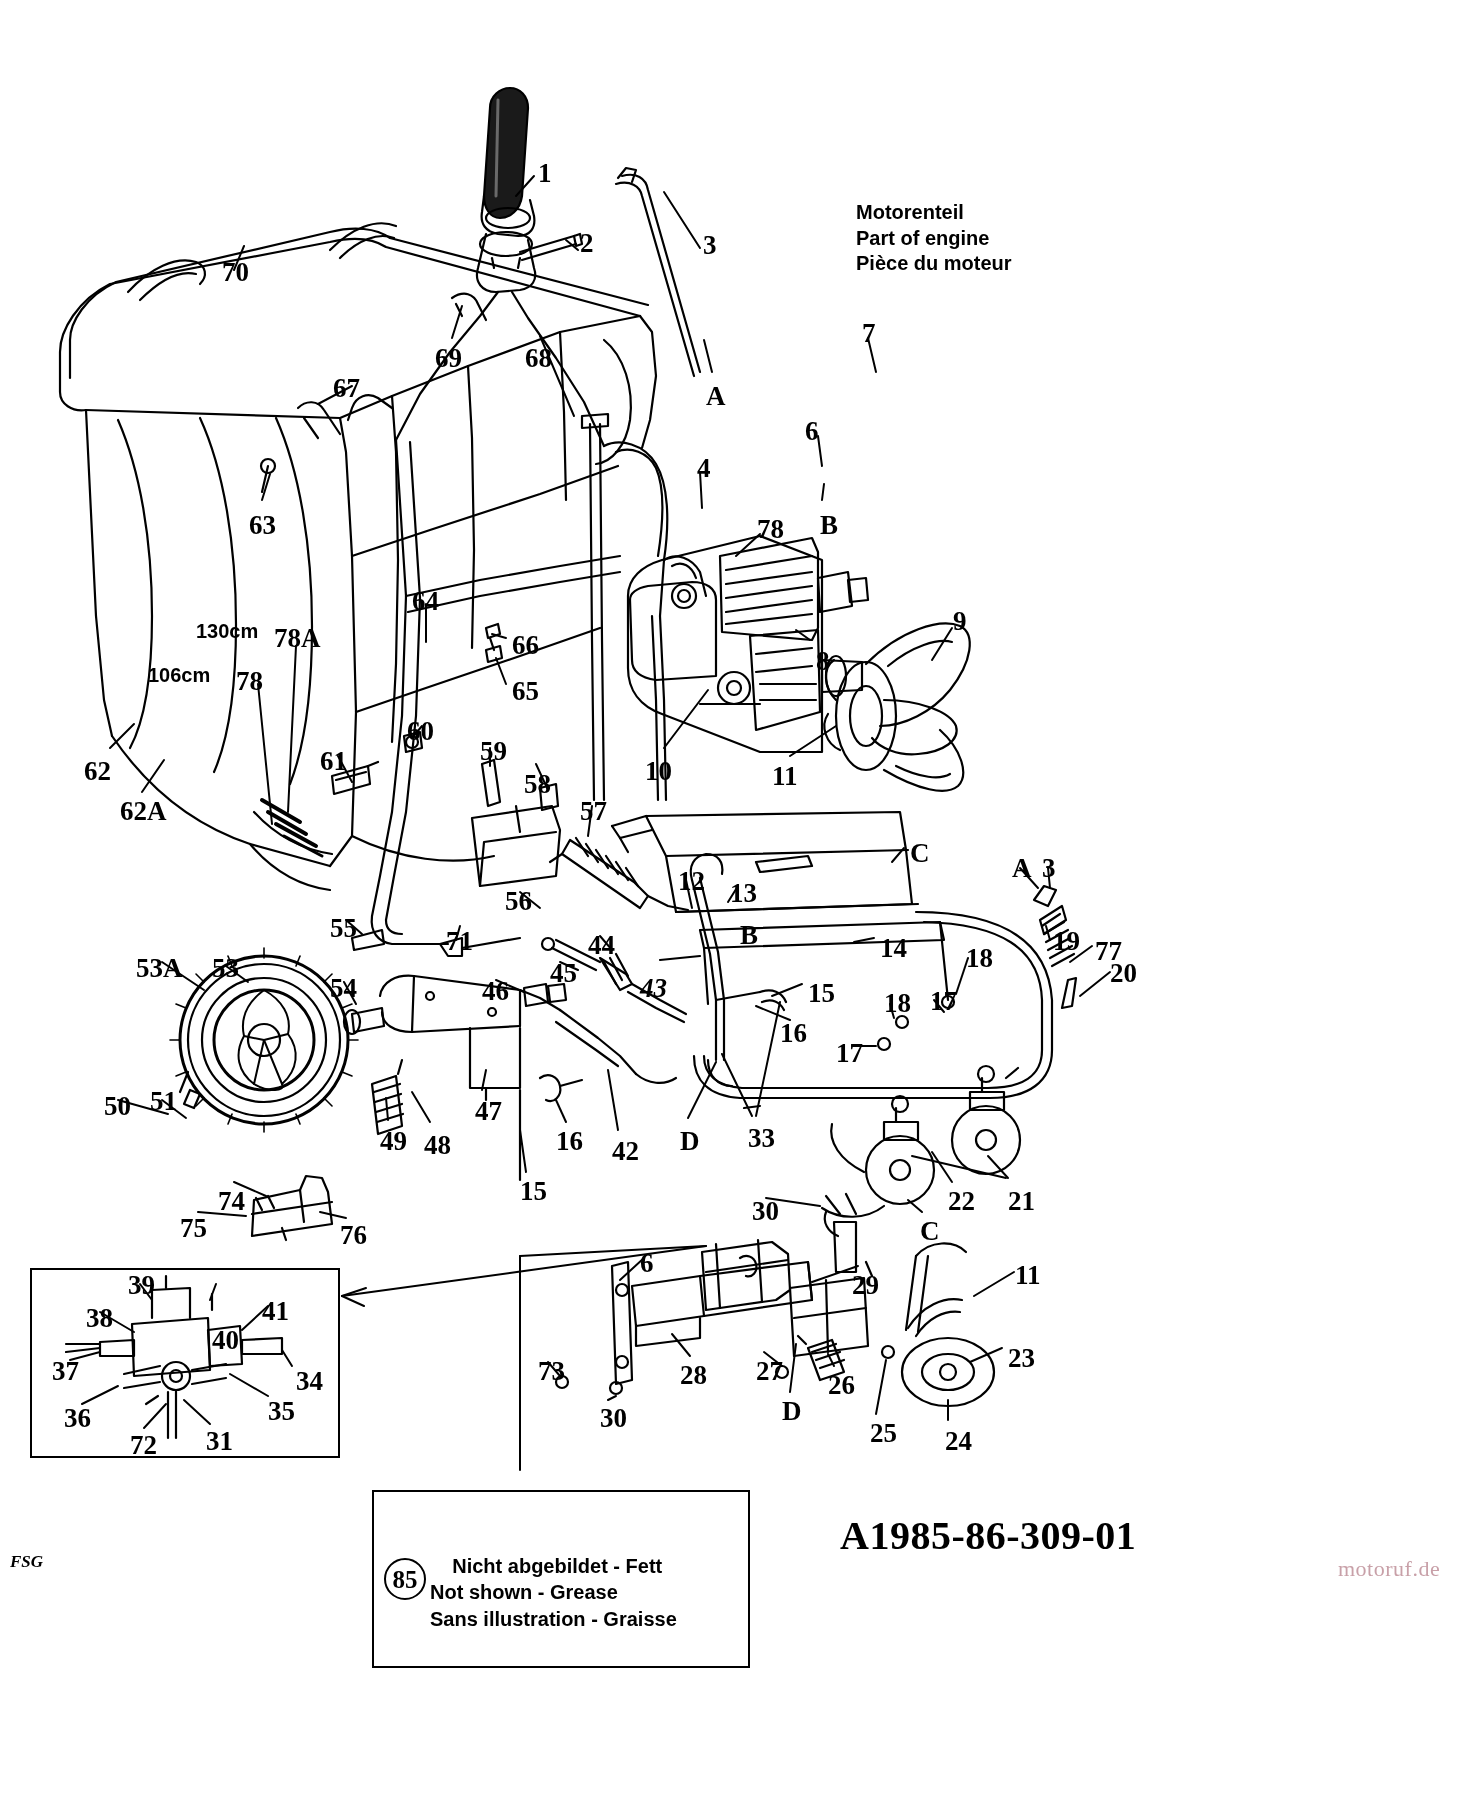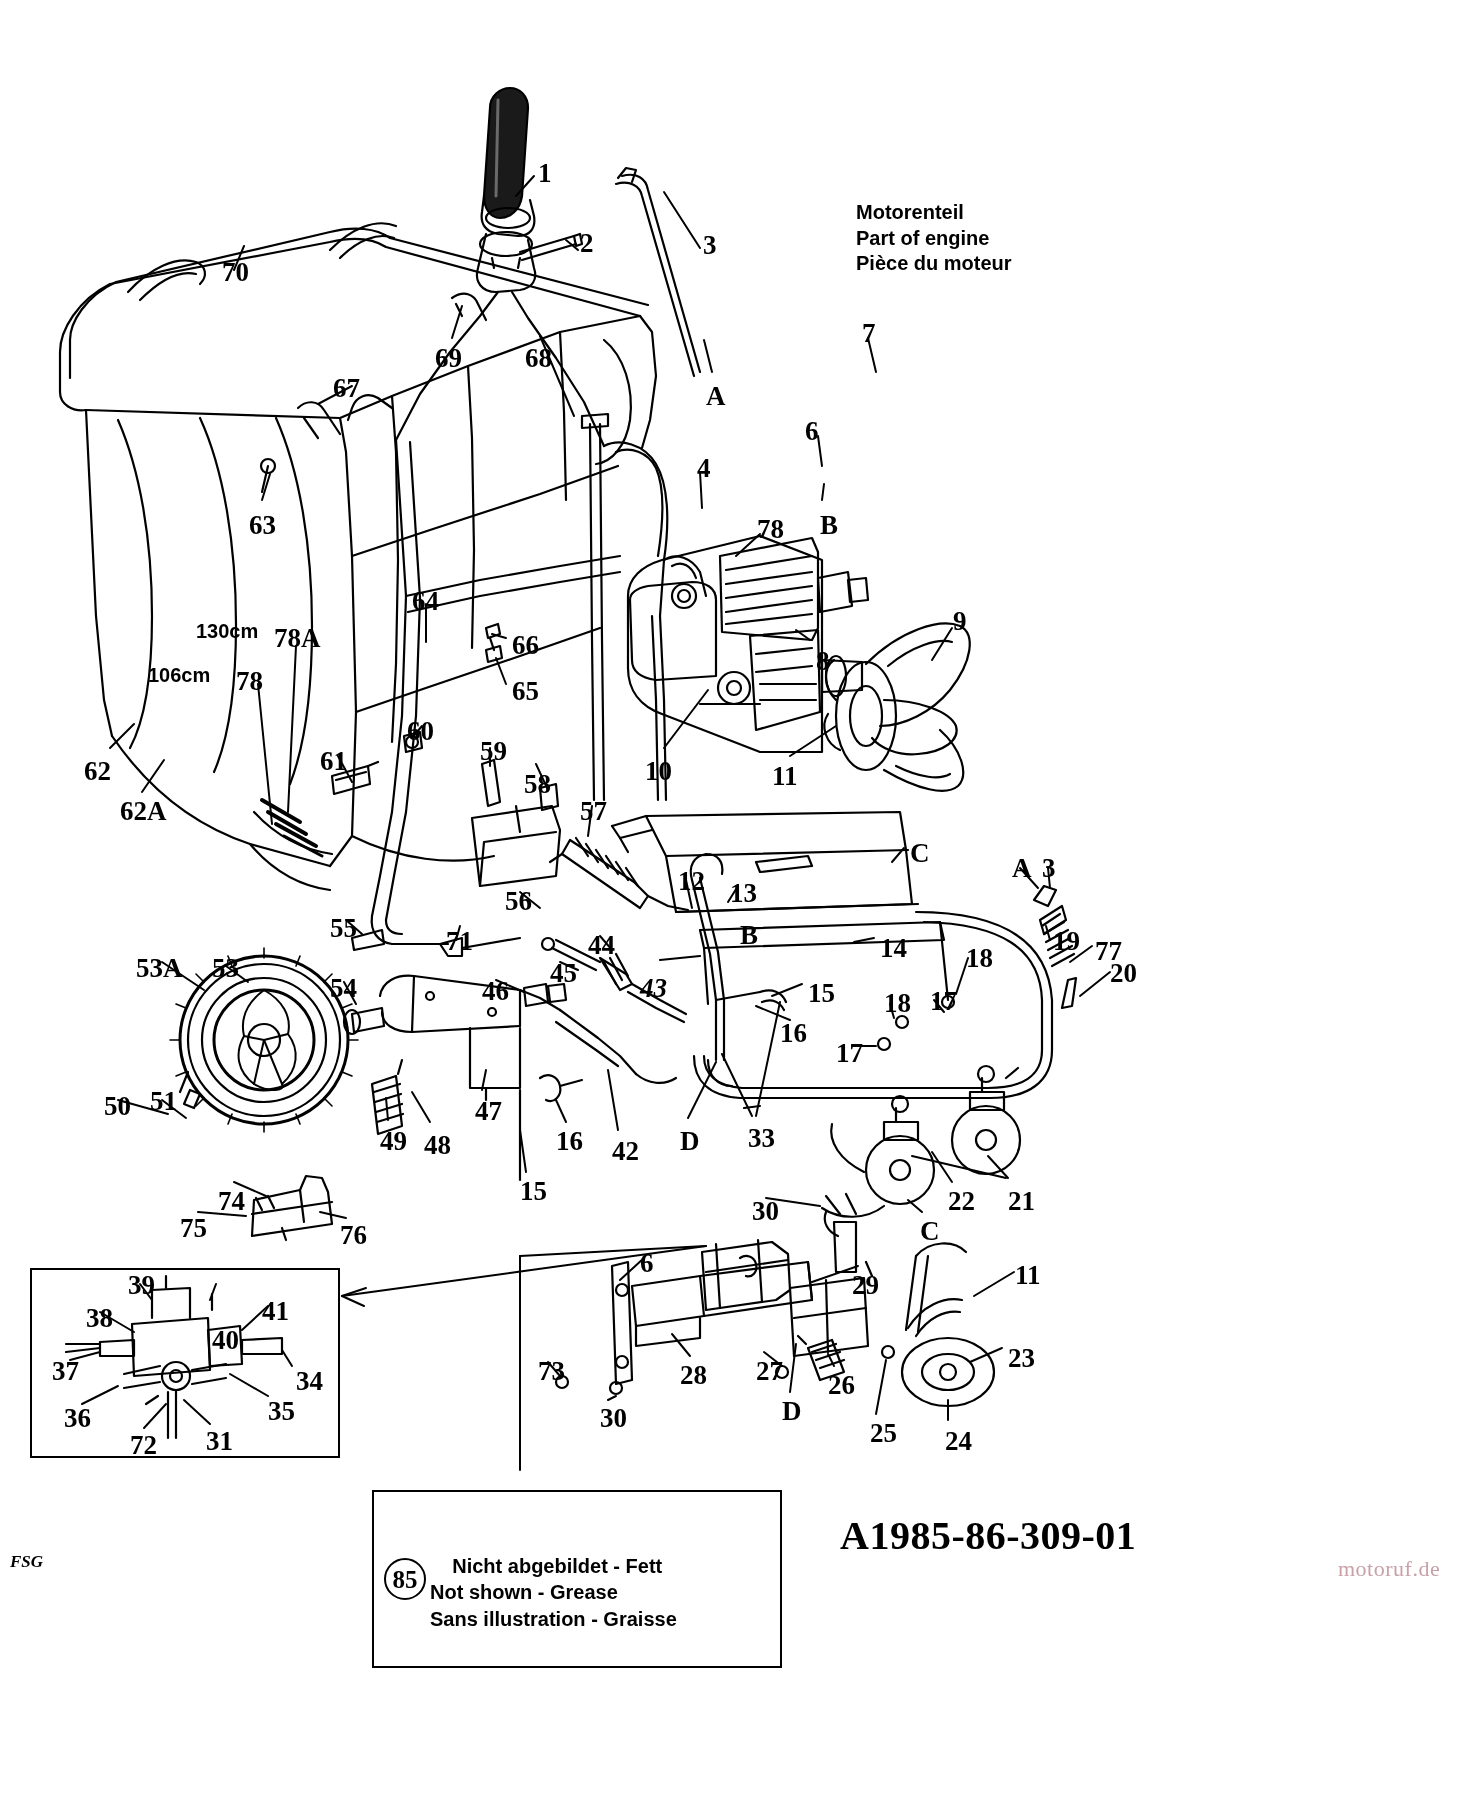--- a/index.html
+++ b/index.html
@@ -686,21 +686,21 @@
       <div class="lbl" style="left: 86px; top: 1305px;">38</div>
       <div class="lbl" style="left: 262px; top: 1298px;">41</div>
       <div class="lbl" style="left: 52px; top: 1358px;">37</div>
       <div class="lbl" style="left: 296px; top: 1368px;">34</div>
       <div class="lbl" style="left: 64px; top: 1405px;">36</div>
       <div class="lbl" style="left: 268px; top: 1398px;">35</div>
       <div class="lbl" style="left: 130px; top: 1432px;">72</div>
       <div class="lbl" style="left: 206px; top: 1428px;">31</div>
     </div>
 
-  <div class="boxnote" style="left:372px; top:1490px; width:410px;">
+  <div class="boxnote" style="left:372px; top:1490px; width:378px;">
     <span class="bnum">85</span>
     <span>Nicht abgebildet - Fett
 Not shown - Grease
 Sans illustration - Graisse</span>
   </div>
 
   <div class="inset" style="left:30px; top:1268px; width:310px; height:190px;"></div>
 
   <div class="partno" style="left:840px; top:1512px;">A1985-86-309-01</div>
 

